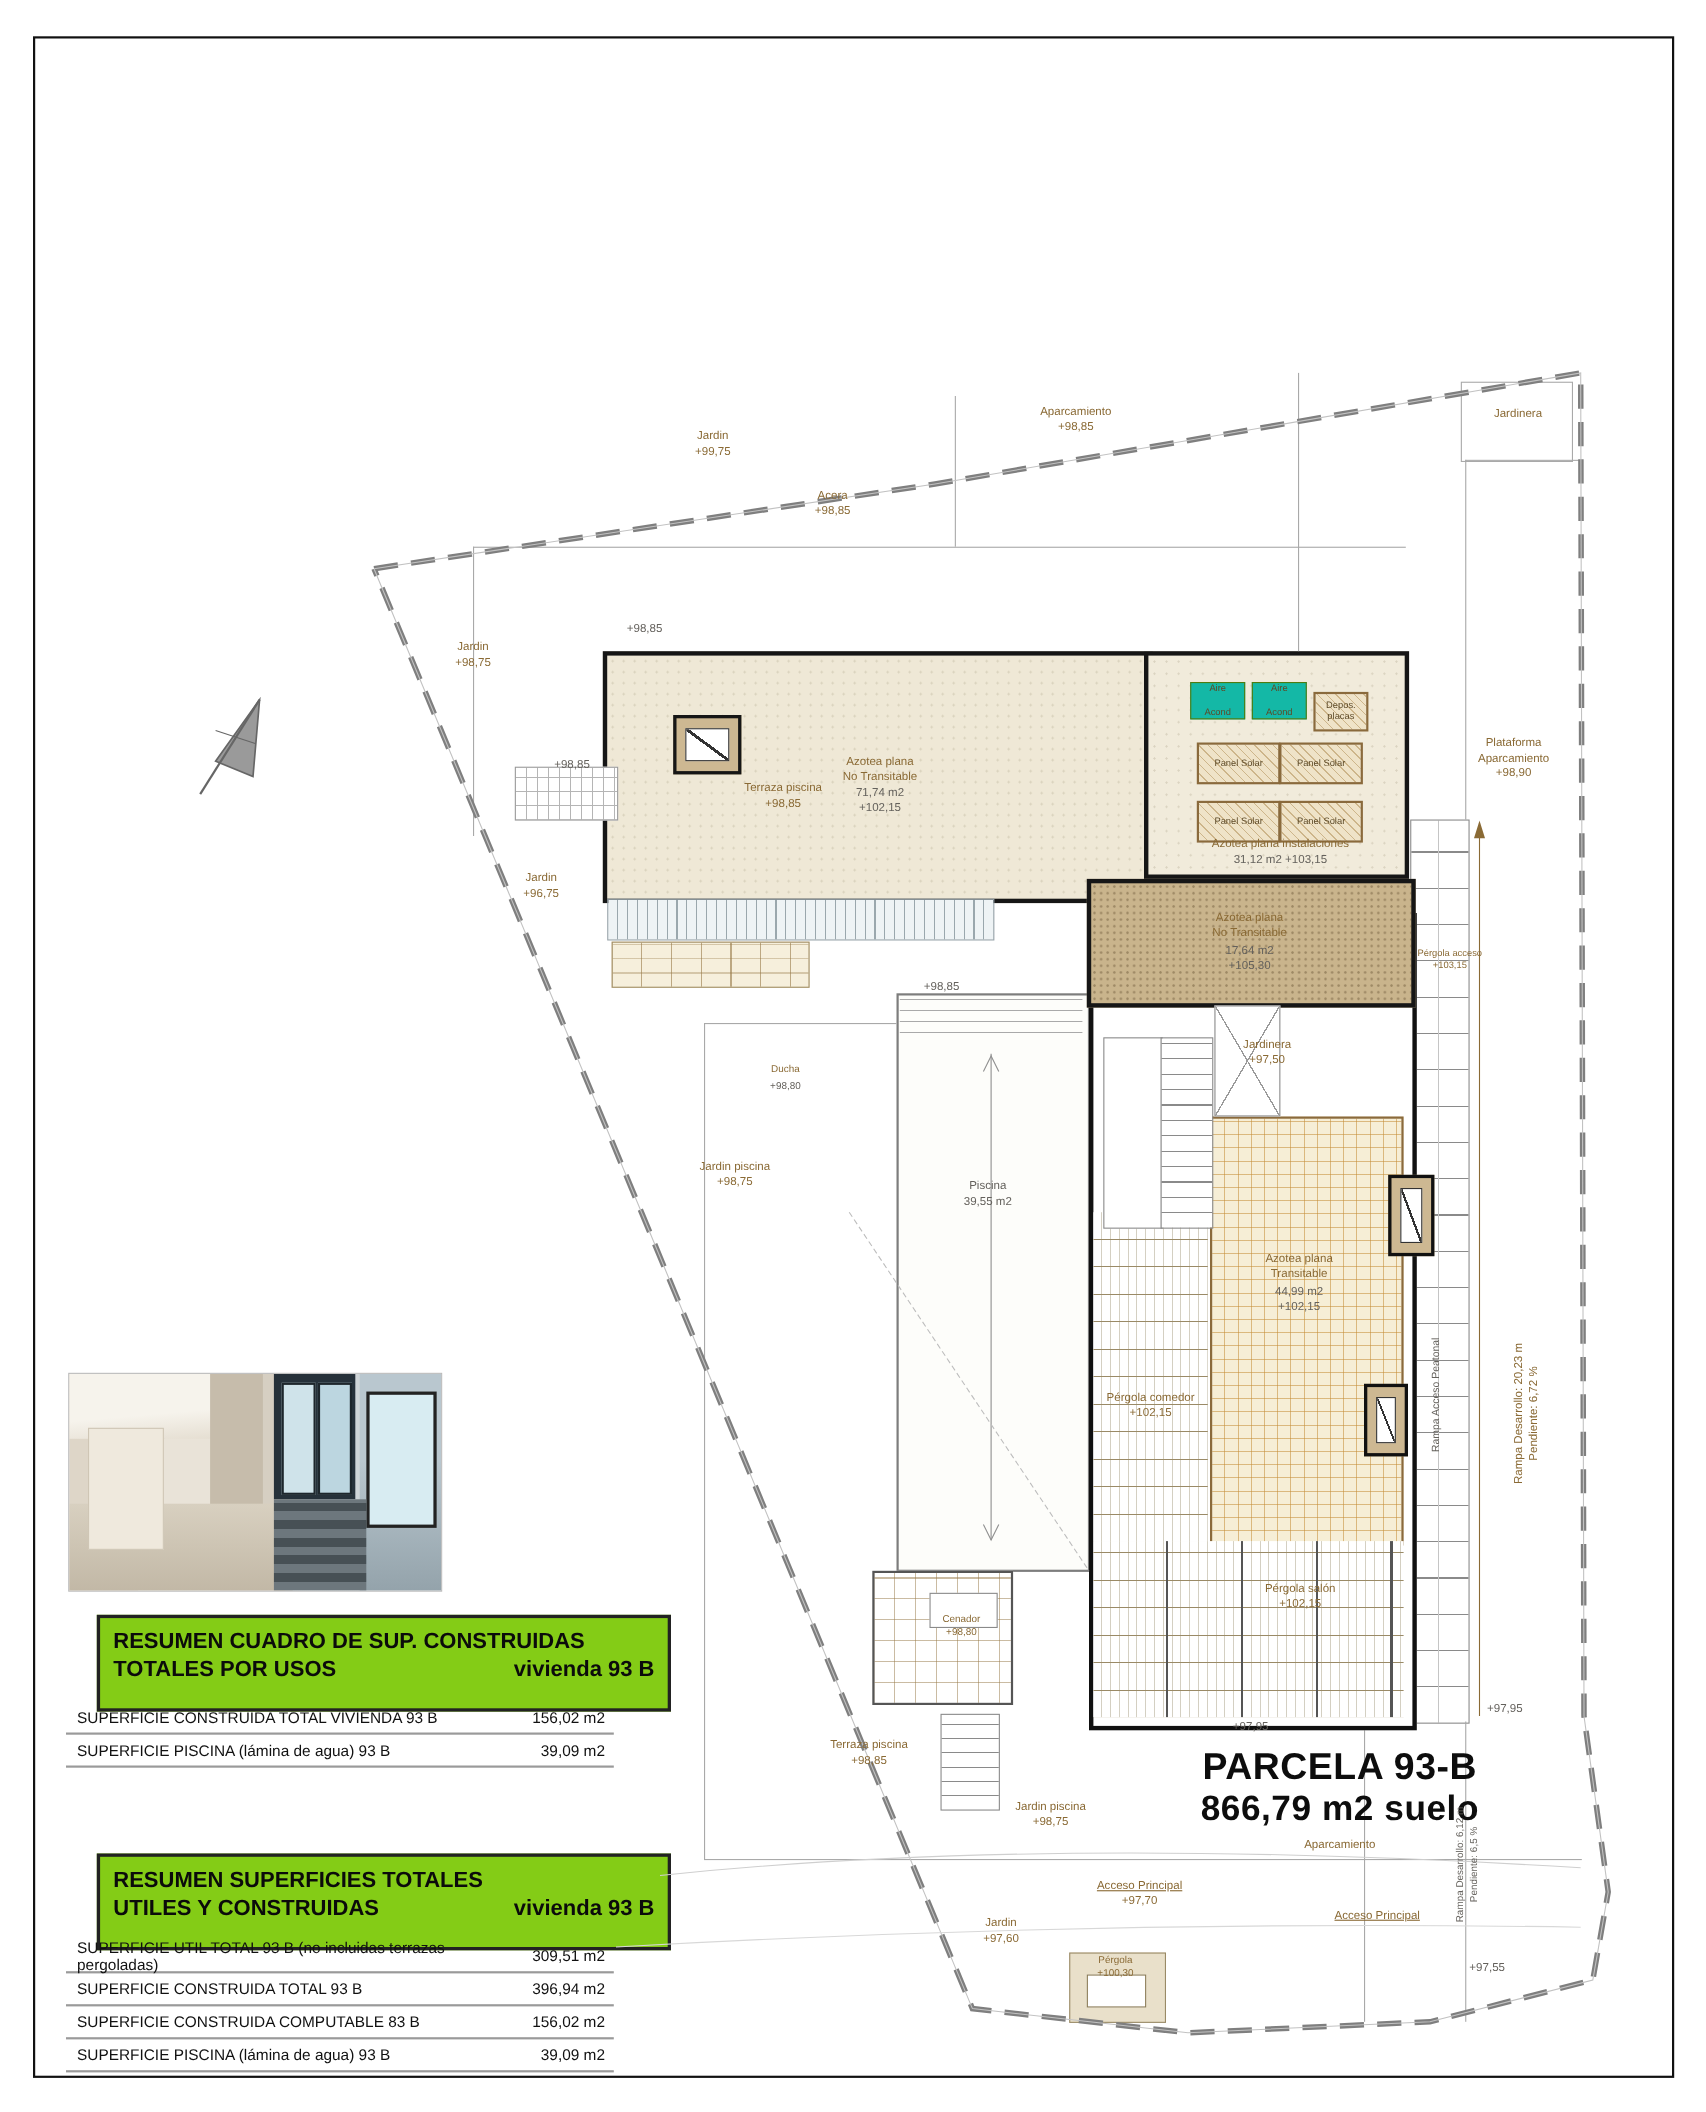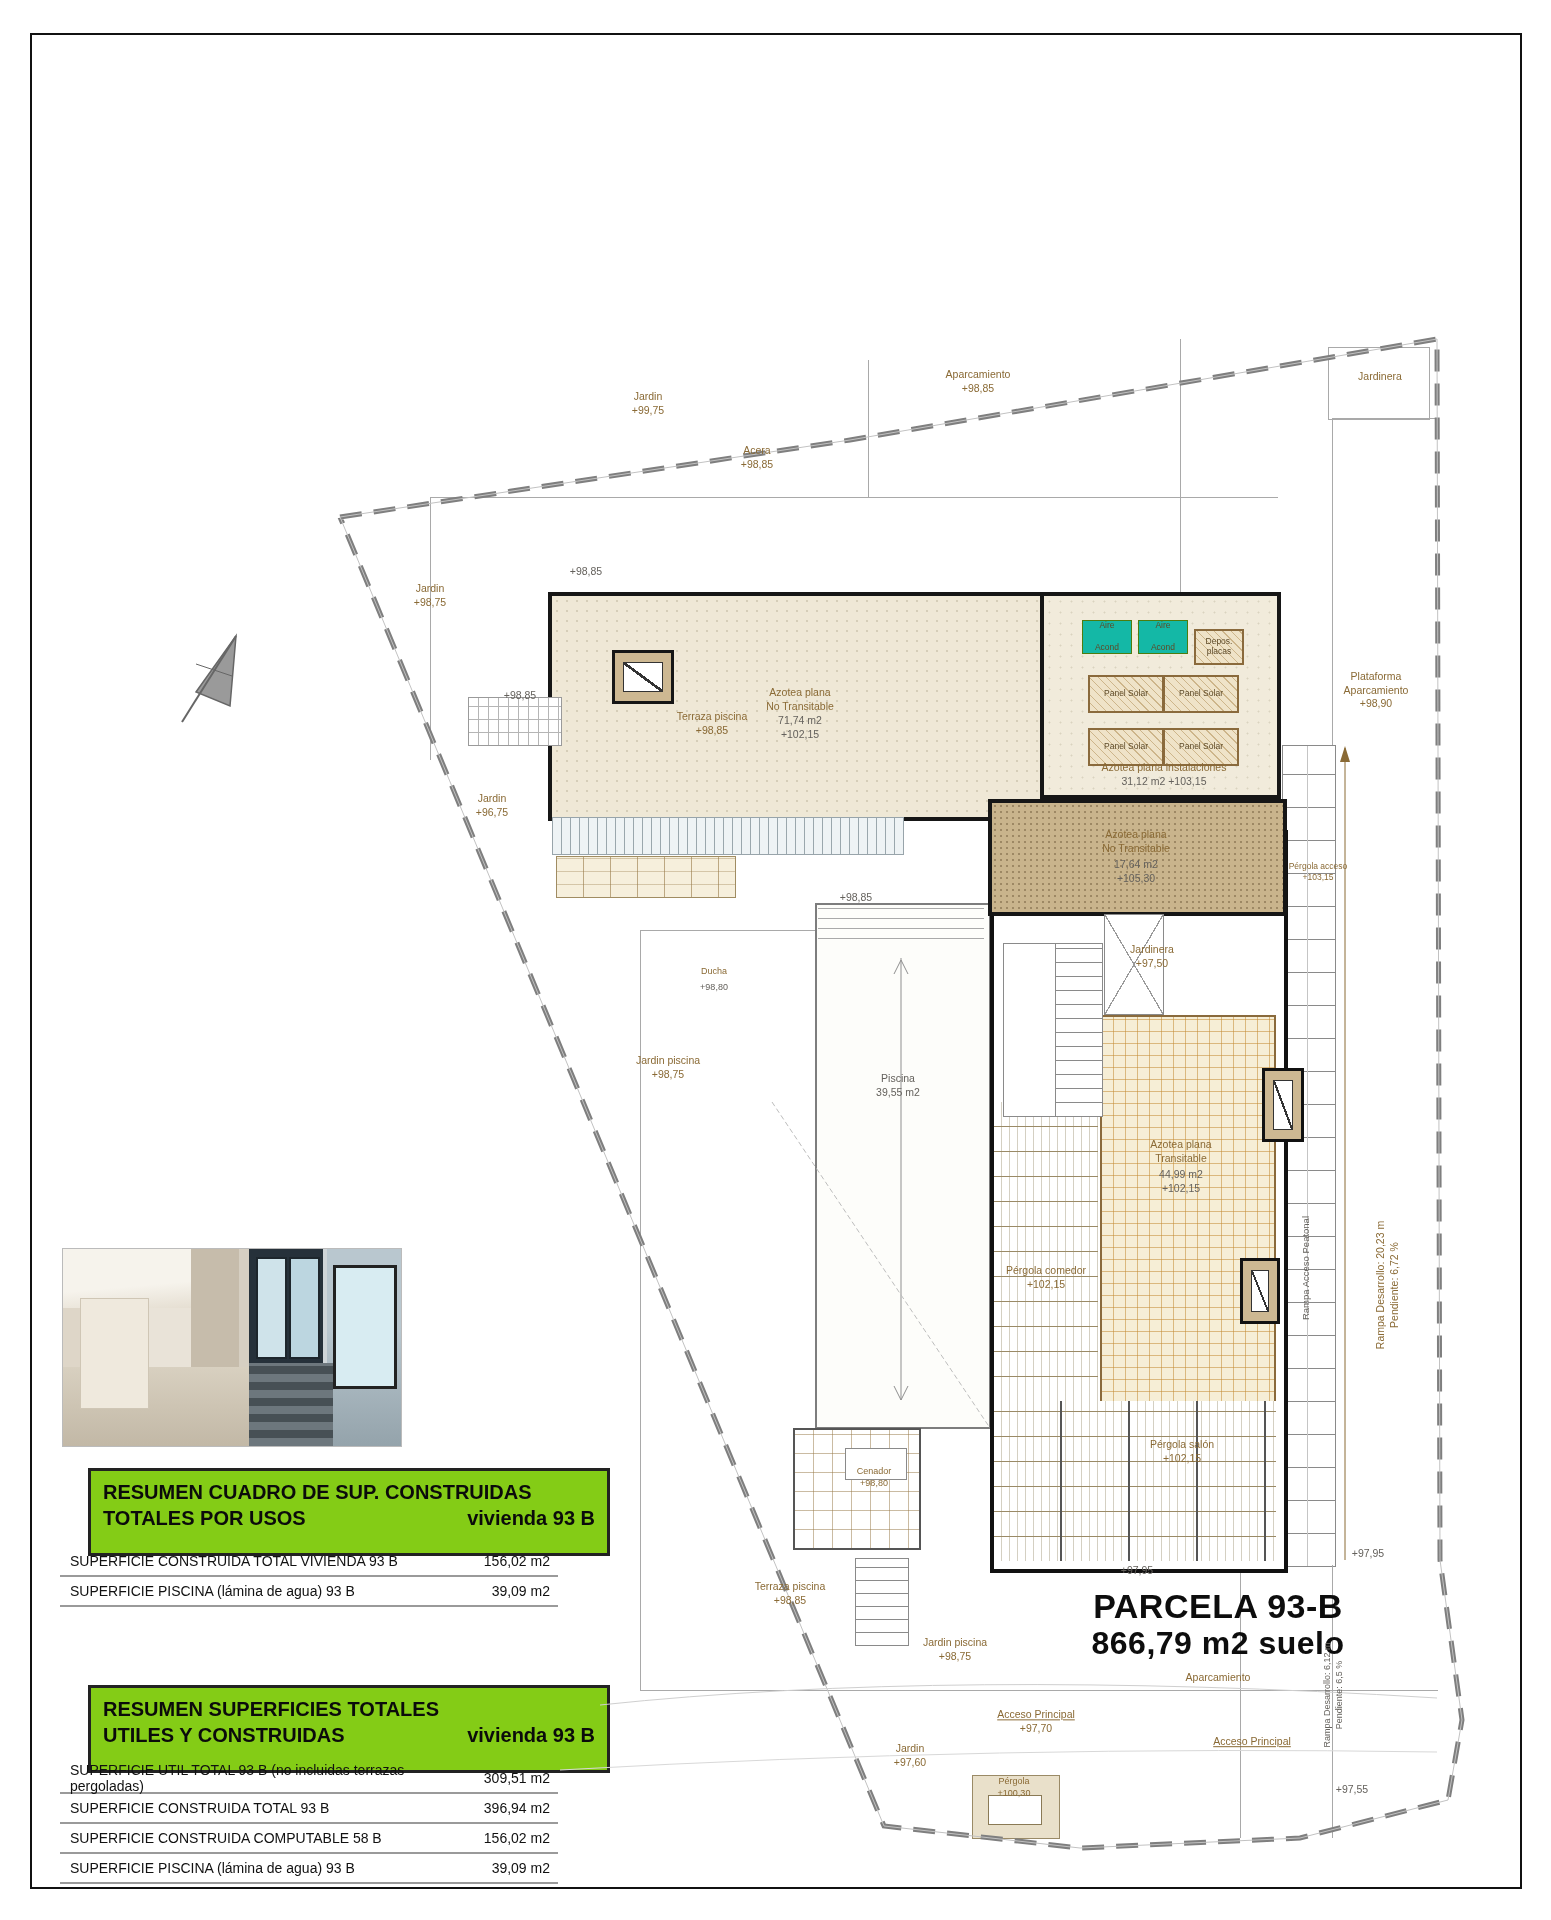--- a/index.html
+++ b/index.html
@@ -208,21 +208,21 @@
 <div class="sum-rows" style="top:1764px;" id="t2-rows">
     <div class="sum-row">
       <span>SUPERFICIE UTIL TOTAL   93 B (no incluidas terrazas pergoladas)</span>
       <span class="val">309,51 m2</span>
     </div>
     <div class="sum-row">
       <span>SUPERFICIE CONSTRUIDA TOTAL  93 B</span>
       <span class="val">396,94 m2</span>
     </div>
     <div class="sum-row">
-      <span>SUPERFICIE CONSTRUIDA COMPUTABLE  58 B</span>
+      <span>SUPERFICIE CONSTRUIDA COMPUTABLE  83 B</span>
       <span class="val">156,02 m2</span>
     </div>
     <div class="sum-row">
       <span>SUPERFICIE PISCINA (lámina de agua)  93 B</span>
       <span class="val">39,09 m2</span>
     </div>
   </div>
 
 <div id="plan-labels">
     <div class="plan-label c-b" style="left: 648px; top: 404px;">

